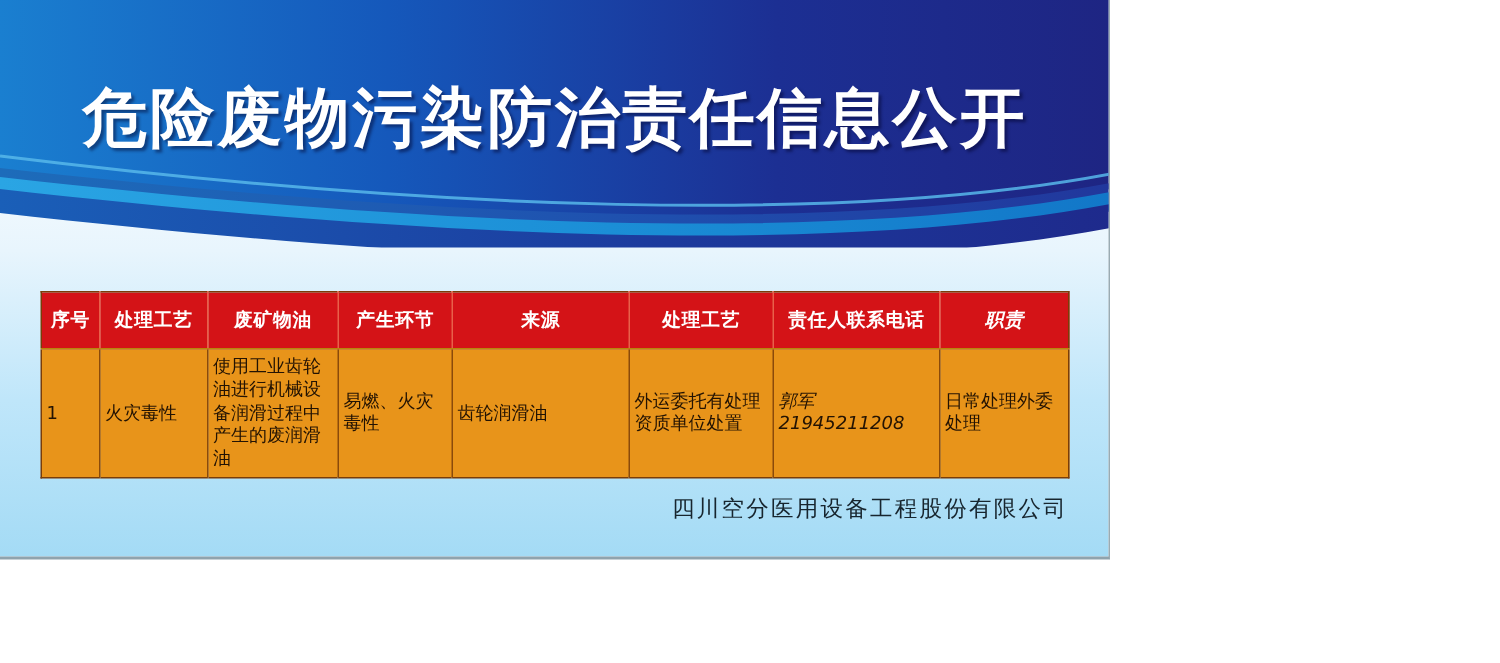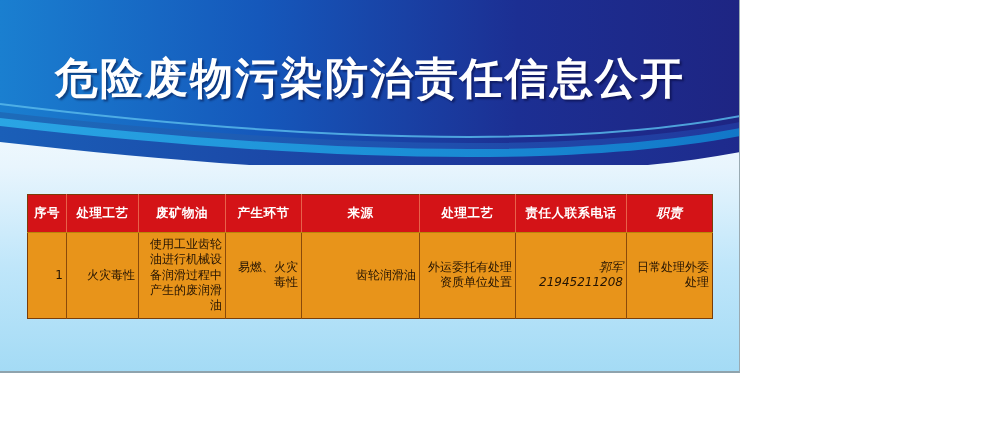--- a/index.html
+++ b/index.html
@@ -61,21 +61,21 @@
     letter-spacing:.5px;
     white-space:nowrap;
   }
   table#hw th:last-child{border-right:none;font-style:italic;}
   table#hw td{
     background:#E8941A;
     color:#231303;
     font-size:12px;
     padding:4px 3px;
     border-right:1px solid #8a4a0a;
-    text-align:right;
+    text-align:left;
     vertical-align:middle;
     line-height:1.28;
     height:70px;
   }
   table#hw td:last-child{border-right:none;}
   td.tall{line-height:1.22;font-size:11.5px;}
   td.phone{white-space:nowrap;font-style:italic;}
   .num{font-size:13px;}
 
   
@@ -167,14 +167,15 @@
           <td class="phone">
             <div>郭军</div>
             <div>21945211208</div>
           </td>
           <td>日常处理外委处理</td>
         </tr>
       </tbody>
     </table>
   </div>
 
+  <div id="company">四川空分医用设备工程股份有限公司</div>
 
 </div>
 
 </body></html>

